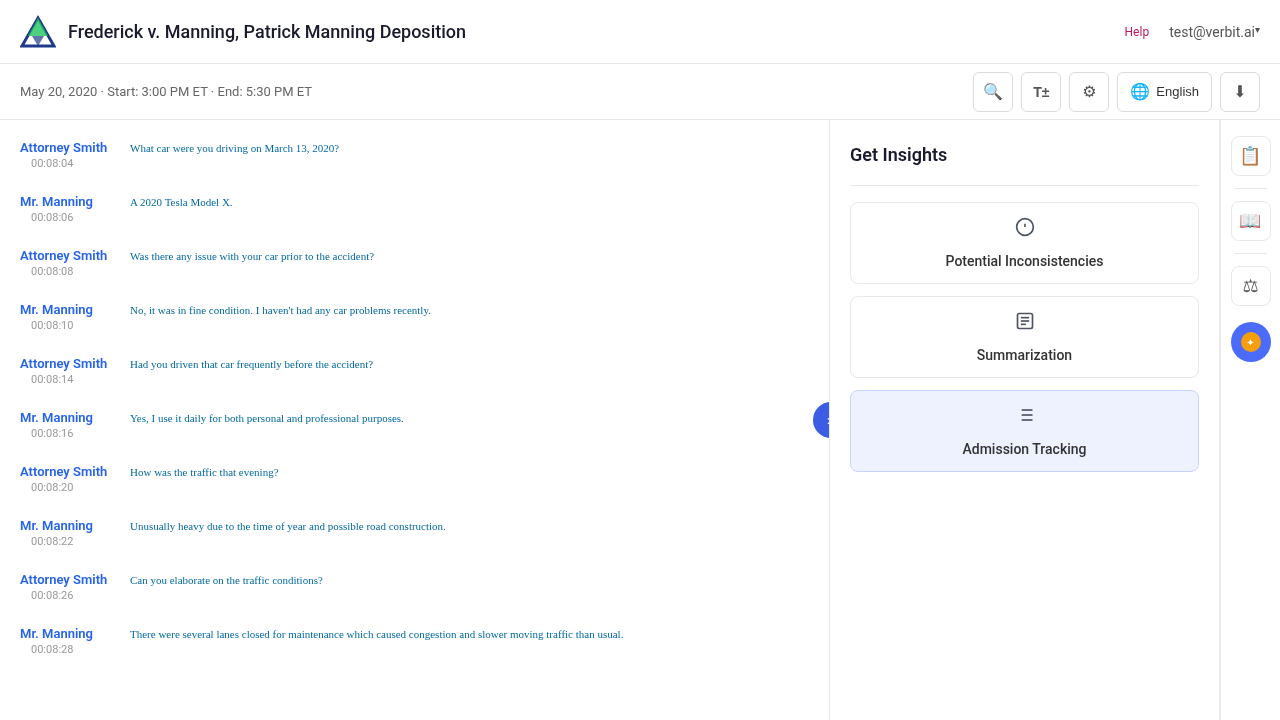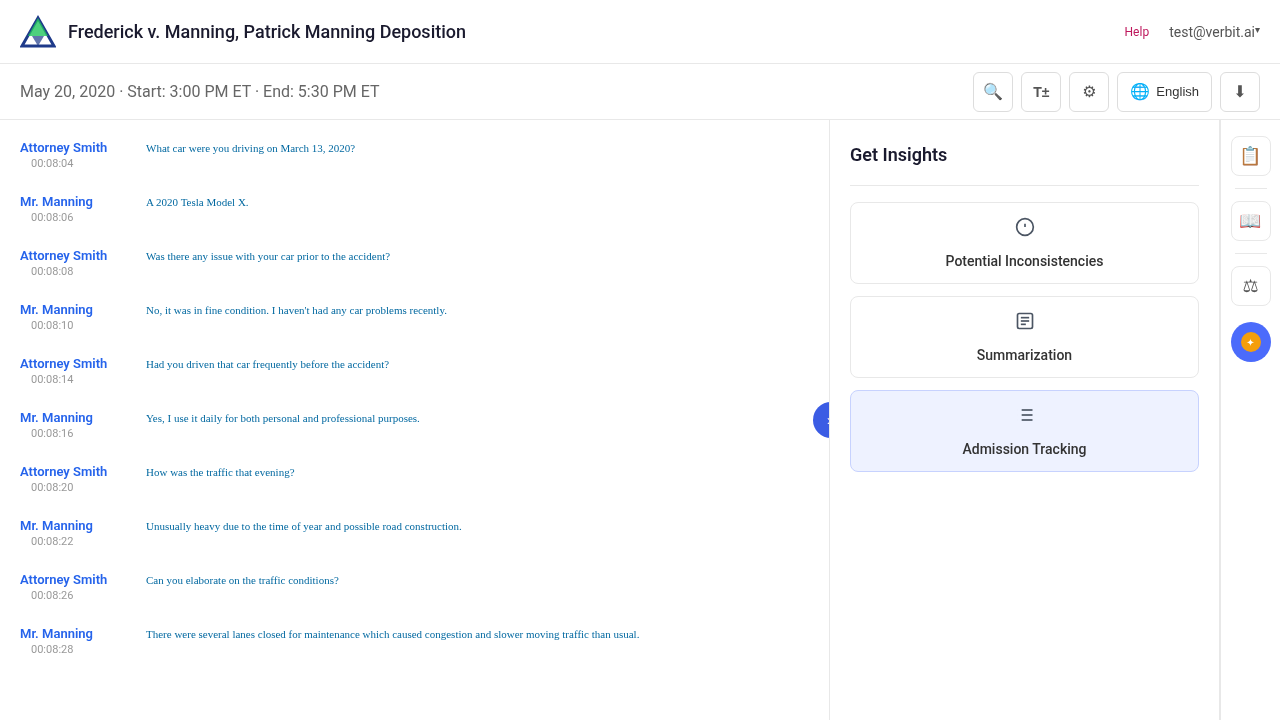--- a/index.html
+++ b/index.html
@@ -11,32 +11,32 @@
     .logo { width: 36px; height: 36px; display: flex; align-items: center; justify-content: center; }
     .logo svg { width: 36px; height: 36px; }
     .header-title { font-size: 18px; font-weight: 500; color: #1a1a2e; }
     .header-right { display: flex; align-items: center; gap: 20px; }
     .help-link { color: #be185d; font-size: 12px; text-decoration: none; cursor: pointer; margin-left: 28px; }
     .user-menu { display: flex; align-items: flex-start; color: #555; font-size: 14px; cursor: pointer; }
     .chevron-down { font-size: 10px; color: #555; }
 
     
     .sub-header { display: flex; align-items: center; justify-content: space-between; padding: 0 20px; height: 56px; border-bottom: 1px solid #e8e8e8; flex-shrink: 0; }
-    .date-info { font-size: 16px; color: #666; }
+    .date-info { font-size: 13px; color: #666; }
     .toolbar { display: flex; align-items: center; gap: 8px; }
     .toolbar-btn { width: 40px; height: 40px; border: 1px solid #ddd; border-radius: 6px; background: #fff; cursor: pointer; display: flex; align-items: center; justify-content: center; color: #555; font-size: 16px; }
     .lang-btn { display: flex; align-items: center; gap: 6px; padding: 0 12px; height: 40px; border: 1px solid #ddd; border-radius: 6px; background: #fff; cursor: pointer; font-size: 13px; color: #333; }
     .lang-btn .globe { font-size: 16px; }
 
     
     .main-content { display: flex; flex: 1; overflow: hidden; }
 
     
     .transcript { flex: 1; overflow-y: auto; padding: 20px 20px; border-right: 1px solid #e8e8e8; position: relative; }
-    .transcript-item { display: flex; gap: 16px; margin-bottom: 24px; }
+    .transcript-item { display: flex; margin-bottom: 24px; }
     .speaker-col { min-width: 110px; flex-shrink: 0; }
     .speaker-name { font-size: 13px; font-weight: 600; }
     .speaker-name.attorney { color: #2563EB; }
     .speaker-name.witness { color: #2563EB; }
     .speaker-time { font-size: 11px; color: #999; margin-top: 2px; margin-left: 11px; }
     .transcript-text { font-size: 11px; color: #0369a1; line-height: 1.6; padding-top: 0; font-family: Liberation Serif, serif; }
 
     
     .collapse-btn { position: absolute; right: -20px; top: 50%; transform: translateY(-50%); width: 36px; height: 36px; background: #3b5ce4; border-radius: 50%; display: flex; align-items: center; justify-content: center; cursor: pointer; color: #fff; font-size: 14px; z-index: 10; border: none; }
 

